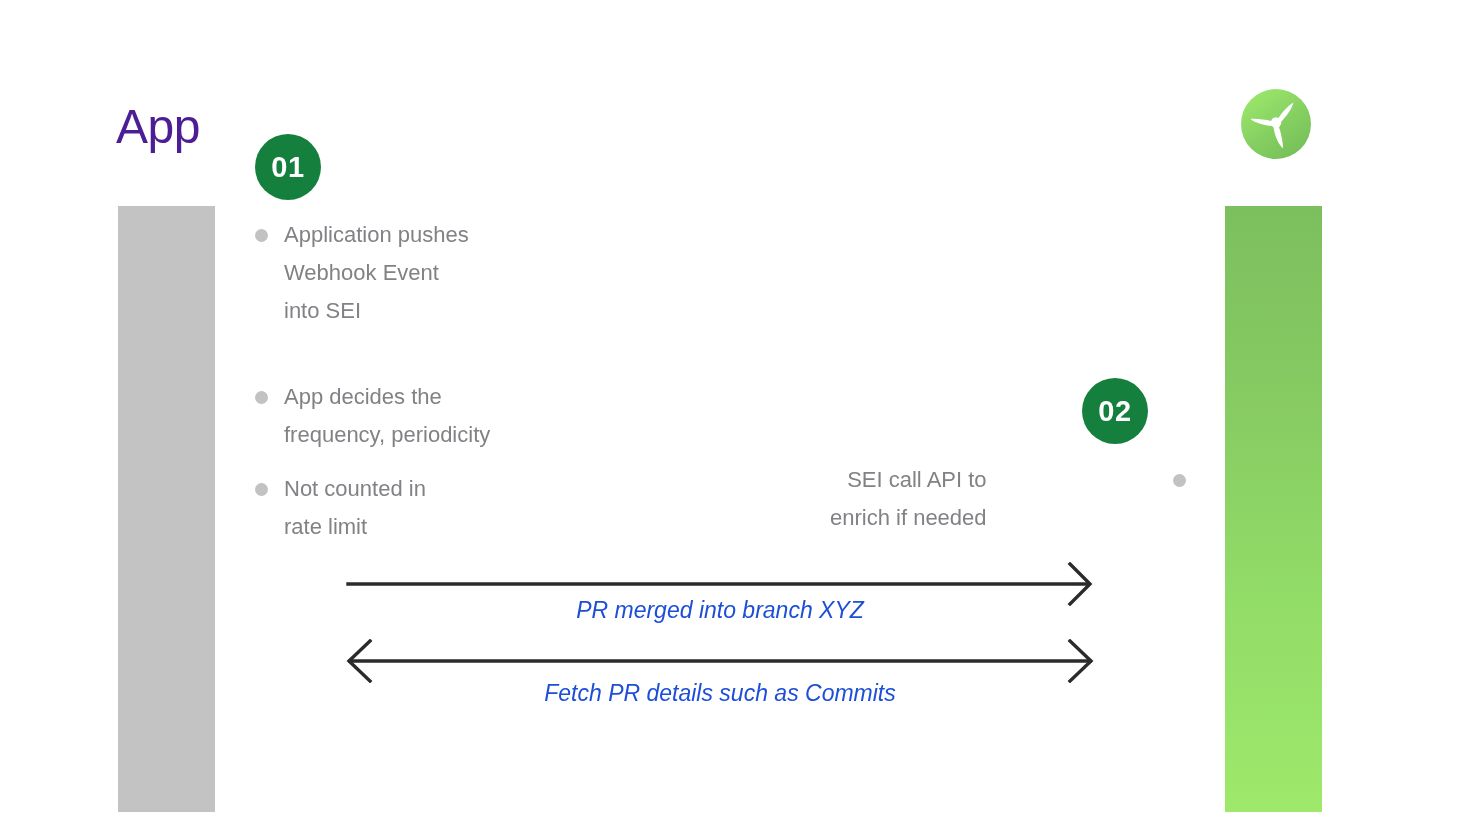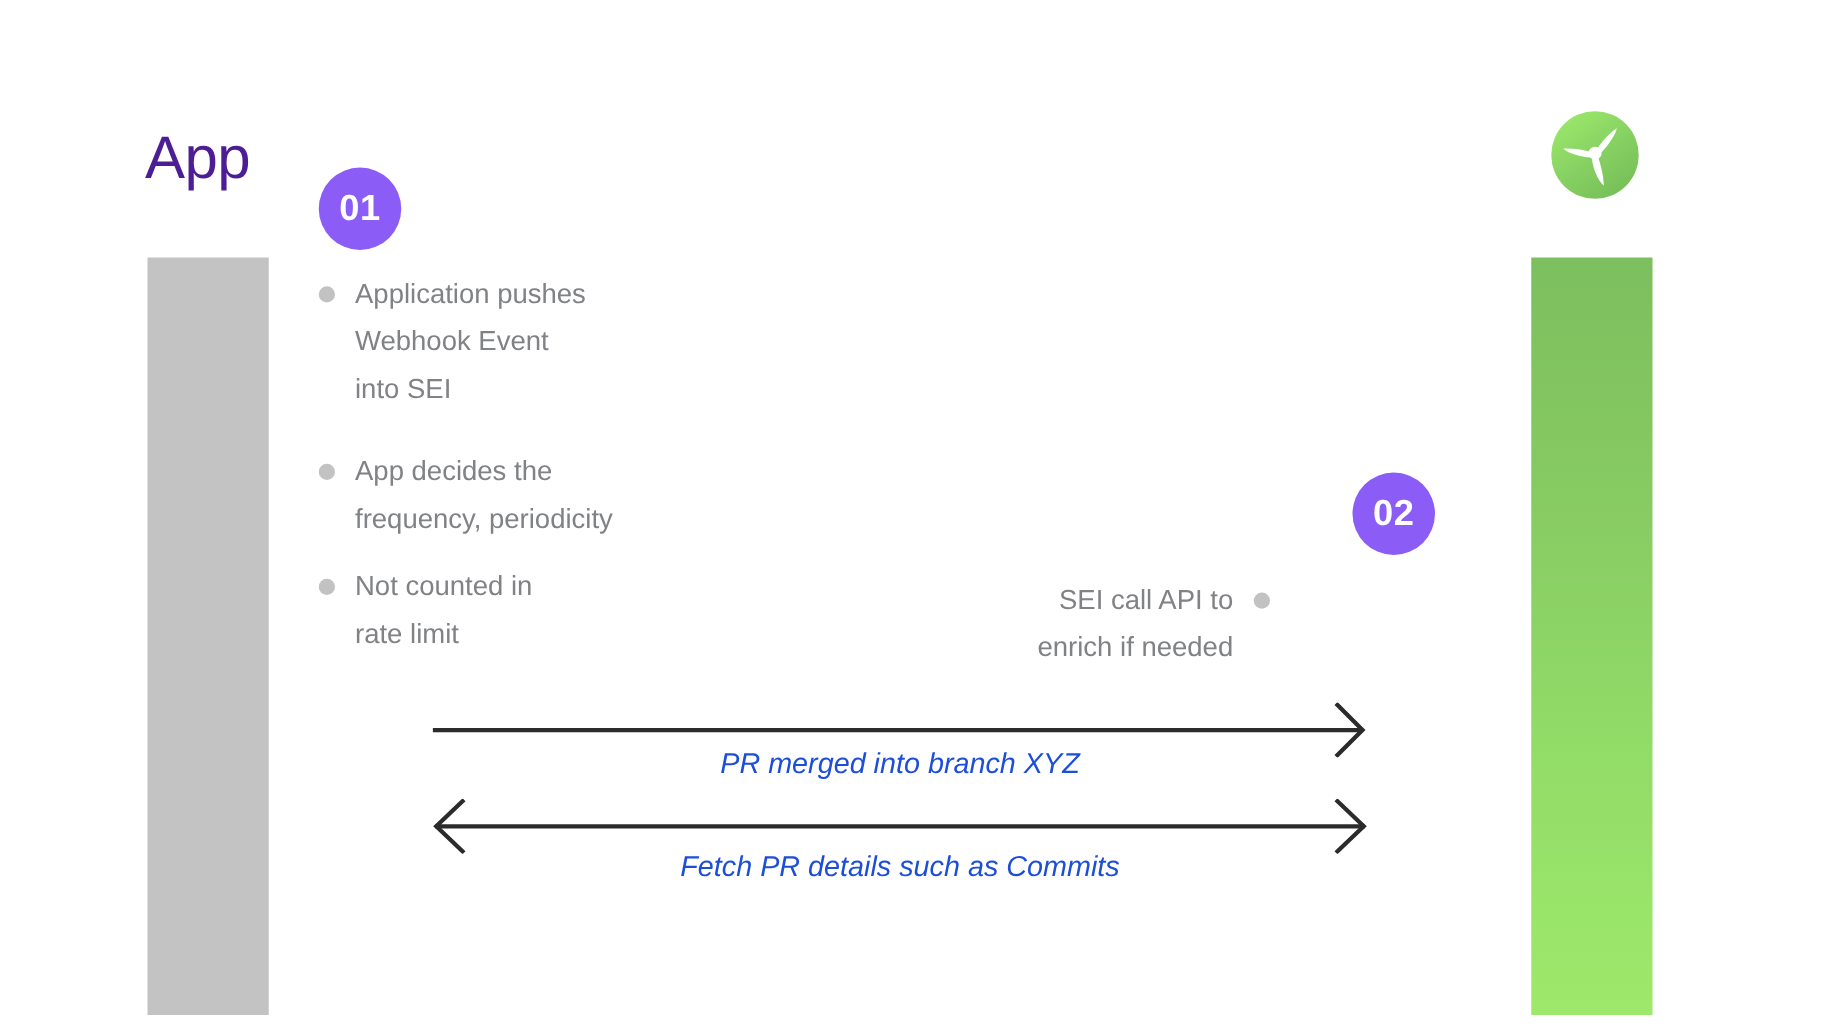--- a/index.html
+++ b/index.html
@@ -59,21 +59,21 @@
     height: 72px;
   }
   #brand-logo svg { display: block; width: 72px; height: 72px; }
 
   
   .step-badge {
     position: absolute;
     width: 66px;
     height: 66px;
     border-radius: 50%;
-    background: #8b5cf6;
+    background: #15803d;
     color: #ffffff;
     font-size: 29px;
     font-weight: 700;
     display: flex;
     align-items: center;
     justify-content: center;
     letter-spacing: 0.5px;
   }
   #step-badge-01 { left: 255px; top: 134px; }
   #step-badge-02 { left: 1082px; top: 378px; }
@@ -95,22 +95,22 @@
   }
 
   .bullet-item {
     display: flex;
     align-items: flex-start;
     font-size: 22px;
     line-height: 38px;
     color: #808285;
     margin-bottom: 16px;
   }
-  #app-bullets .bullet-item:nth-child(1) { margin-bottom: 28px; }
-  #sei-bullets .bullet-item { margin-bottom: 0; justify-content: flex-start; }
+  #app-bullets .bullet-item:nth-child(1) { margin-bottom: 48px; }
+  #sei-bullets .bullet-item { margin-bottom: 0; justify-content: space-between; }
 
   .bullet-dot {
     flex: 0 0 auto;
     width: 13px;
     height: 13px;
     border-radius: 50%;
     background: #c2c2c2;
     margin-top: 13px;
   }
   .bullet-dot.dot-left  { margin-right: 16px; }

